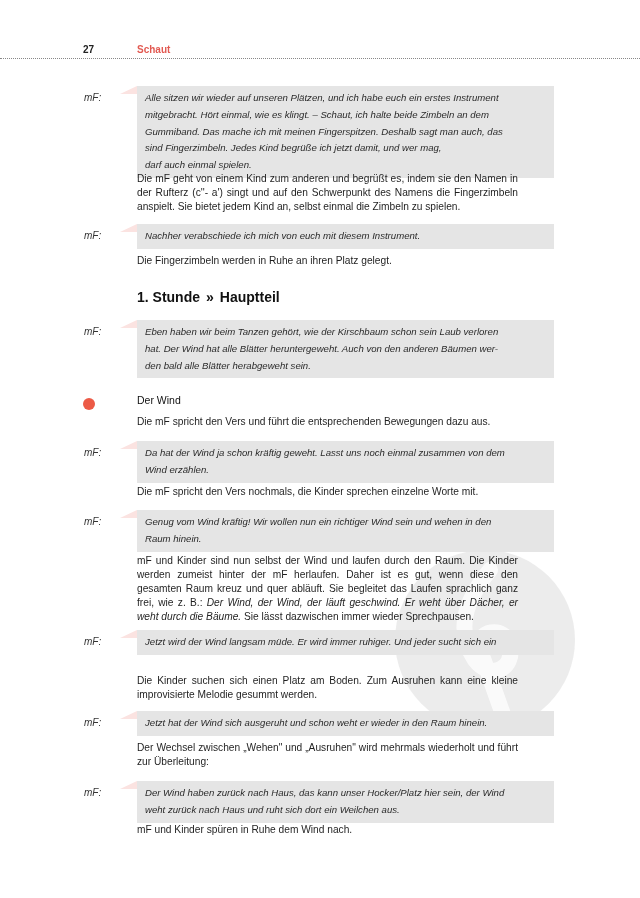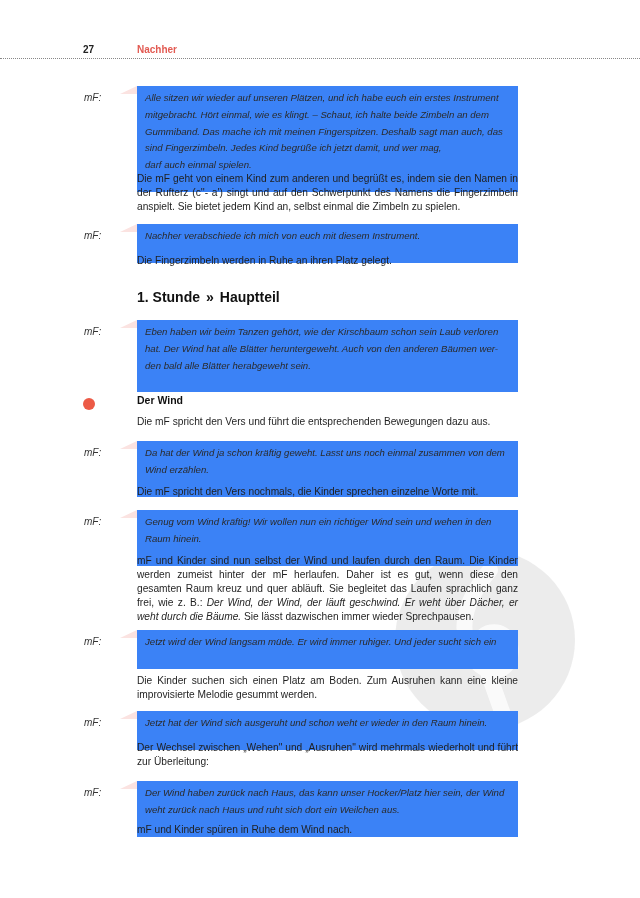--- a/index.html
+++ b/index.html
@@ -7,48 +7,48 @@
       width: 640px; height: 898px; background: #ffffff; position: relative; overflow: hidden;
       font-family: "Liberation Sans", "DejaVu Sans", sans-serif; color: #1a1a1a;
     }
     .header { position: absolute; top: 44px; left: 0; width: 552px; height: 20px; }
     .page-num { position: absolute; left: 83px; top: 0; font-size: 10px; font-weight: bold; color: #222; }
     .section-label { position: absolute; left: 137px; top: 0; font-size: 10px; font-weight: bold; color: #e25a52; }
     .dotline { position: absolute; top: 58px; left: 0; width: 640px; height: 0; border-top: 1.5px dotted #888; }
 
     .speaker { position: absolute; left: 84px; font-size: 10px; font-style: italic; color: #333; }
     .bubble {
-      position: absolute; left: 137px; width: 381px; background: #3b82f6;
+      position: absolute; left: 137px; width: 417px; background: #e5e5e5;
       font-size: 9.6px; font-style: italic; line-height: 16.8px; color: #2a2a2a;
-      padding: 4px 10px 18px 8px; box-sizing: border-box;
+      padding: 4px 10px 4px 8px; box-sizing: border-box;
     }
     .bubble::before {
       content: ""; position: absolute; left: -17px; top: 0; width: 0; height: 0;
       border-top: 8px solid transparent; border-right: 17px solid #fbe3e1; border-bottom: 0;
     }
     .para {
       position: absolute; left: 137px; width: 381px; font-size: 10.2px; line-height: 14px; color: #1f1f1f;
       text-align: justify;
     }
     .para .it { font-style: italic; }
     .h2 { position: absolute; left: 137px; top: 289px; font-size: 14px; font-weight: bold; color: #111; text-align: center; }
     .h2 .sep { margin: 0 6px; }
-    .h3 { position: absolute; left: 137px; top: 394px; font-size: 10.5px; font-weight: bold; color: #111; text-align: center; }
+    .h3 { position: absolute; left: 137px; top: 394px; font-size: 10.5px; font-weight: normal; color: #111; text-align: center; }
     .dot { position: absolute; left: 83px; top: 398px; width: 12px; height: 12px; border-radius: 50%; background: #ec5a46; }
 
     .watermark { position: absolute; left: 395px; top: 550px; width: 180px; height: 180px; border-radius: 50%;
       background: rgba(200,200,200,0.35); pointer-events: none; }
     .watermark svg { position: absolute; left: 0; top: 0; }
   </style>
 </head>
 <body>
 
 <div class="header">
   <span class="page-num">27</span>
-  <span class="section-label">Nachher</span>
+  <span class="section-label">Schaut</span>
 </div>
 <div class="dotline"></div>
 
 <div class="watermark">
   <svg width="180" height="180" viewBox="0 0 180 180">
     <path d="M95 20 C70 50, 60 80, 80 110 C95 130, 120 120, 115 95 C110 75, 80 80, 85 100 L110 170" fill="none" stroke="rgba(255,255,255,0.75)" stroke-width="16" stroke-linecap="round"></path>
   </svg>
 </div>
 
 <span class="speaker" style="top:92px">mF:</span>

